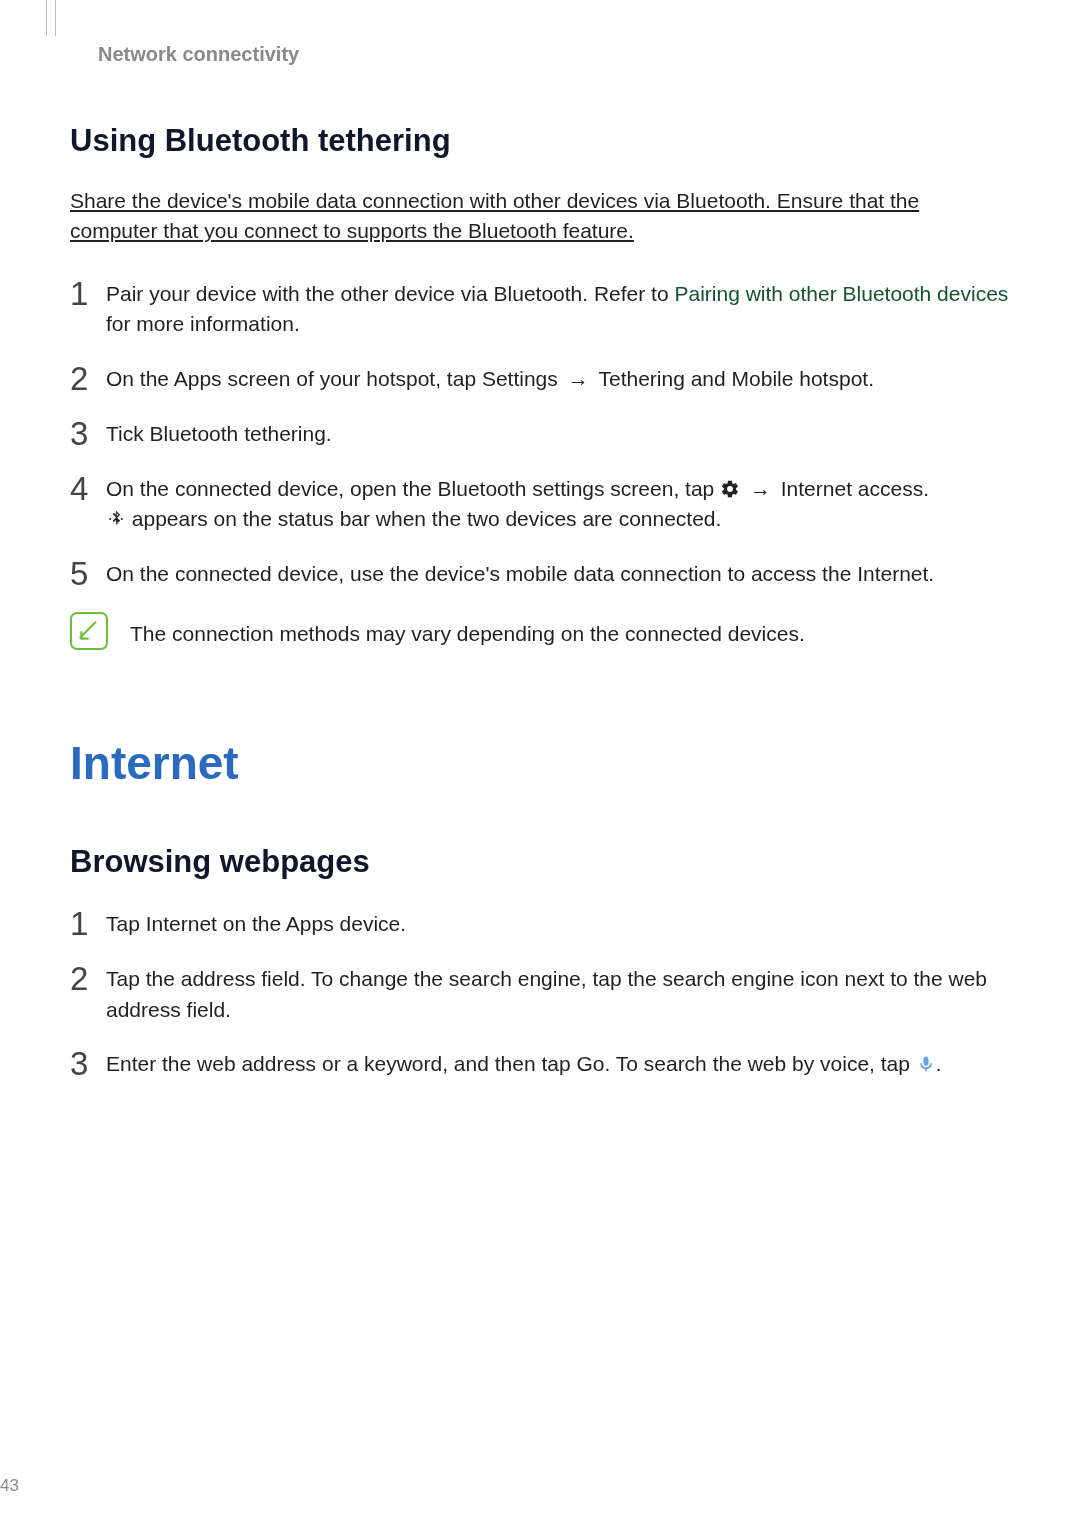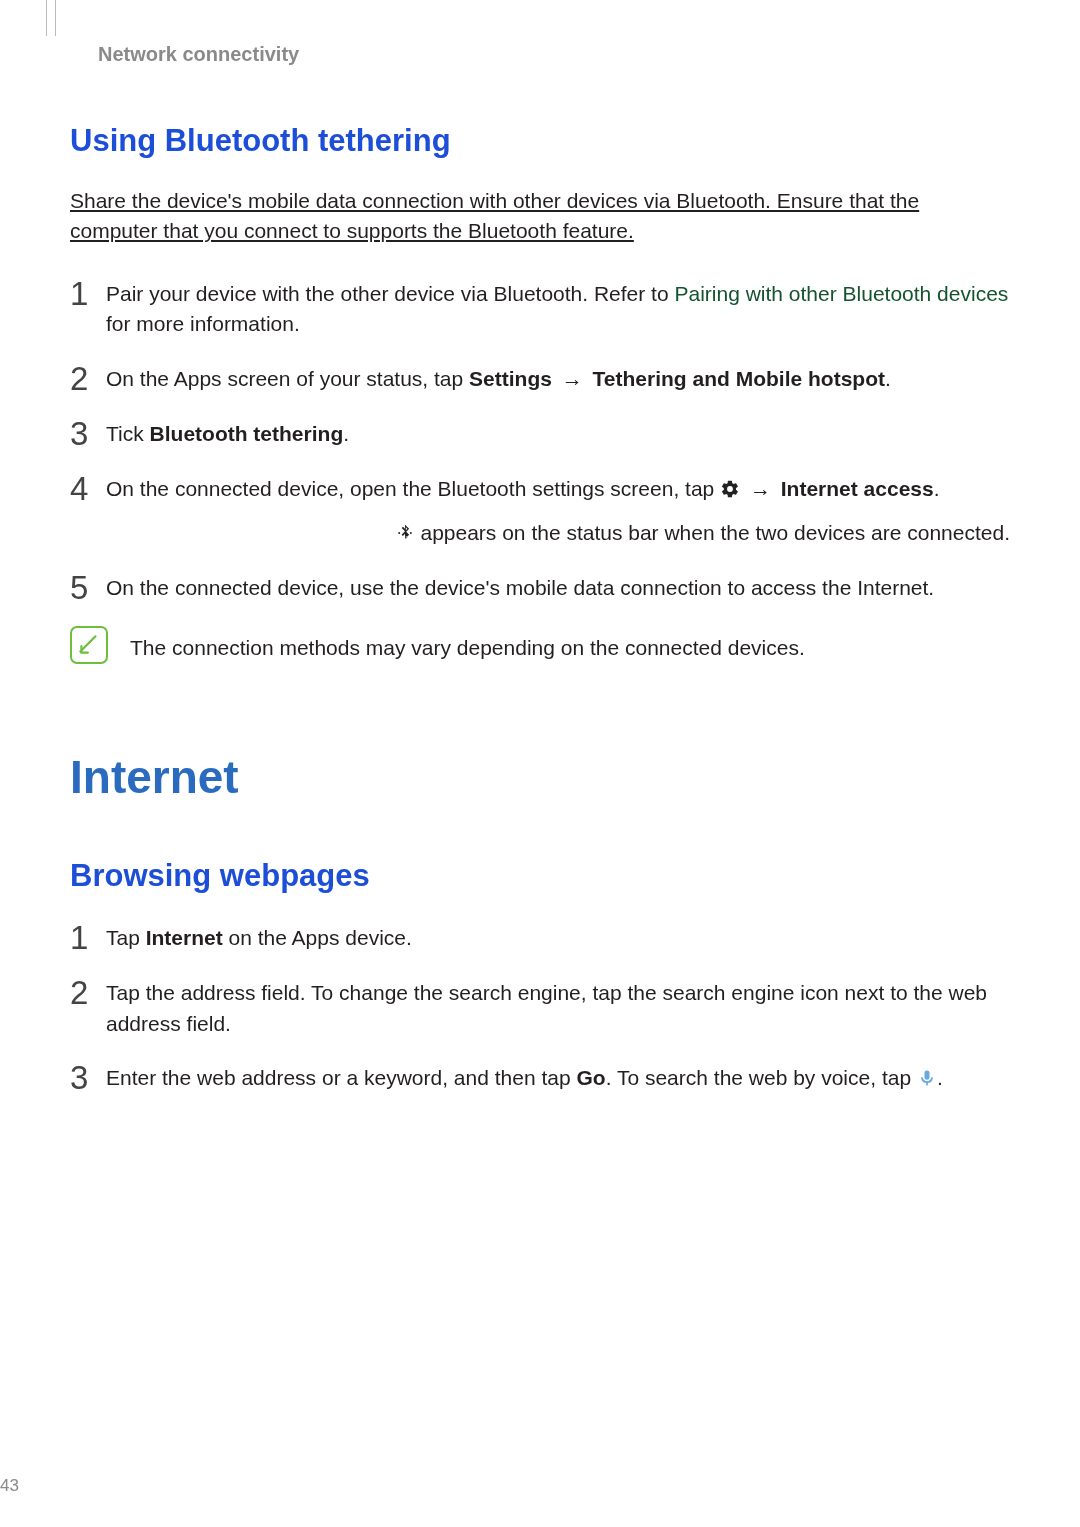--- a/index.html
+++ b/index.html
@@ -22,21 +22,21 @@
     border-left: 1px solid #bbb;
     border-right: 1px solid #bbb;
   }
   .breadcrumb {
     color: #8a8a8a;
     font-size: 20px;
     margin: 10px 0 50px 28px;
     font-weight: bold;
   }
   .h2 {
-    color: #1d4ed8;
+    color: #0f172a;
     font-size: 31px;
     font-weight: 600;
     margin-bottom: 22px;
   }
   .intro {
     margin-bottom: 30px;
     text-decoration: underline;
   }
   .step {
     display: flex;
@@ -50,24 +50,22 @@
     min-width: 36px;
     line-height: 1;
     padding-top: 0;
     font-family: "Segoe UI Light", "Helvetica Neue", Arial, sans-serif;
   }
   .step-body {
     flex: 1;
     padding-top: 2px;
   }
   .step-sub {
-    margin-top: 14px;
-    text-align: right;
   }
-  .bold { font-weight: 700; }
+  .bold { font-weight: 400; }
   .link { color: #14532d; }
   .arrow { padding: 0 4px; }
   .note-row {
     display: flex;
     align-items: flex-end;
     margin: 10px 0 30px 0;
   }
   .note-icon-box {
     width: 38px;
     height: 38px;
@@ -115,21 +113,21 @@
 <div class="step">
   <div class="step-num">1</div>
   <div class="step-body">
     <span>Pair your device with the other device via Bluetooth. Refer to </span><span class="link">Pairing with other Bluetooth devices</span><span> for more information.</span>
   </div>
 </div>
 
 <div class="step">
   <div class="step-num">2</div>
   <div class="step-body">
-    <span>On the Apps screen of your status, tap </span><span class="bold">Settings</span><span class="arrow"> → </span><span class="bold">Tethering and Mobile hotspot</span><span>.</span>
+    <span>On the Apps screen of your hotspot, tap </span><span class="bold">Settings</span><span class="arrow"> → </span><span class="bold">Tethering and Mobile hotspot</span><span>.</span>
   </div>
 </div>
 
 <div class="step">
   <div class="step-num">3</div>
   <div class="step-body">
     <span>Tick </span><span class="bold">Bluetooth tethering</span><span>.</span>
   </div>
 </div>
 

